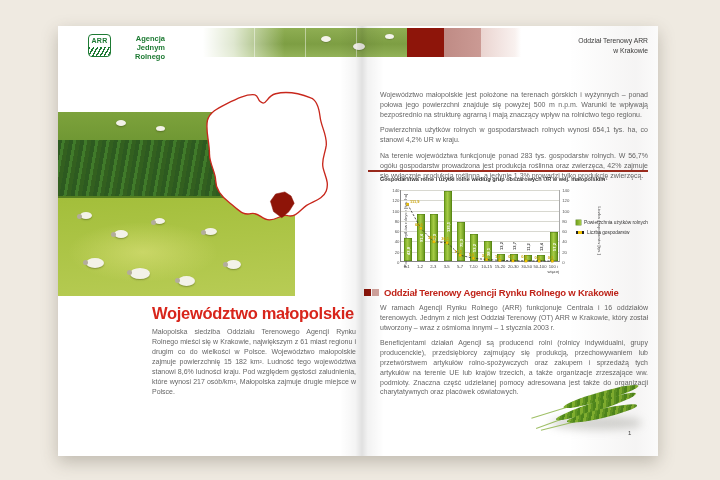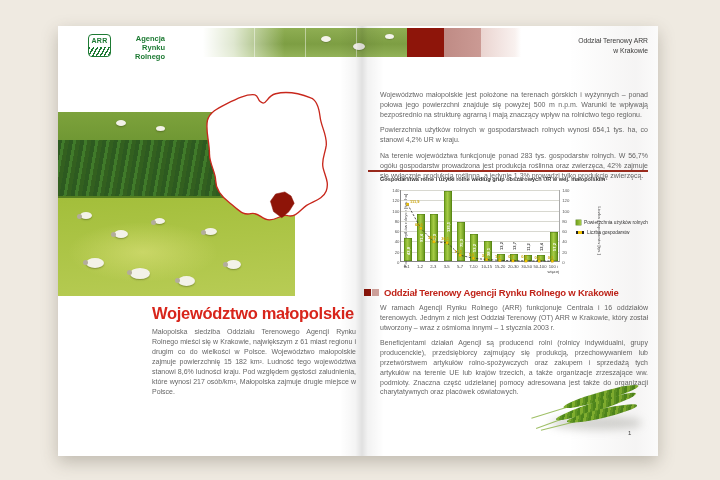--- a/index.html
+++ b/index.html
@@ -156,21 +156,21 @@
 <div class="stage">
   <div class="spread">
     <div class="page left"></div>
     <div class="page right"></div>
 
     <div class="logo-box">
       <span class="abbr">ARR</span>
       <span class="furrows"></span>
     </div>
     <div class="logo-name" style="white-space:pre-line">Agencja
-Rynku
+Jednym
 Rolnego</div>
 
     <div class="photo-strip">
       <span class="strip-sheep" style="left:118px;top:8px;width:10px;height:6px;"></span>
       <span class="strip-sheep" style="left:150px;top:15px;width:12px;height:7px;"></span>
       <span class="strip-sheep" style="left:182px;top:6px;width:9px;height:5px;"></span>
       <span class="frame-line" style="left:51px"></span>
       <span class="frame-line" style="left:102px"></span>
       <span class="frame-line" style="left:153px"></span>
       <span class="fade"></span>

